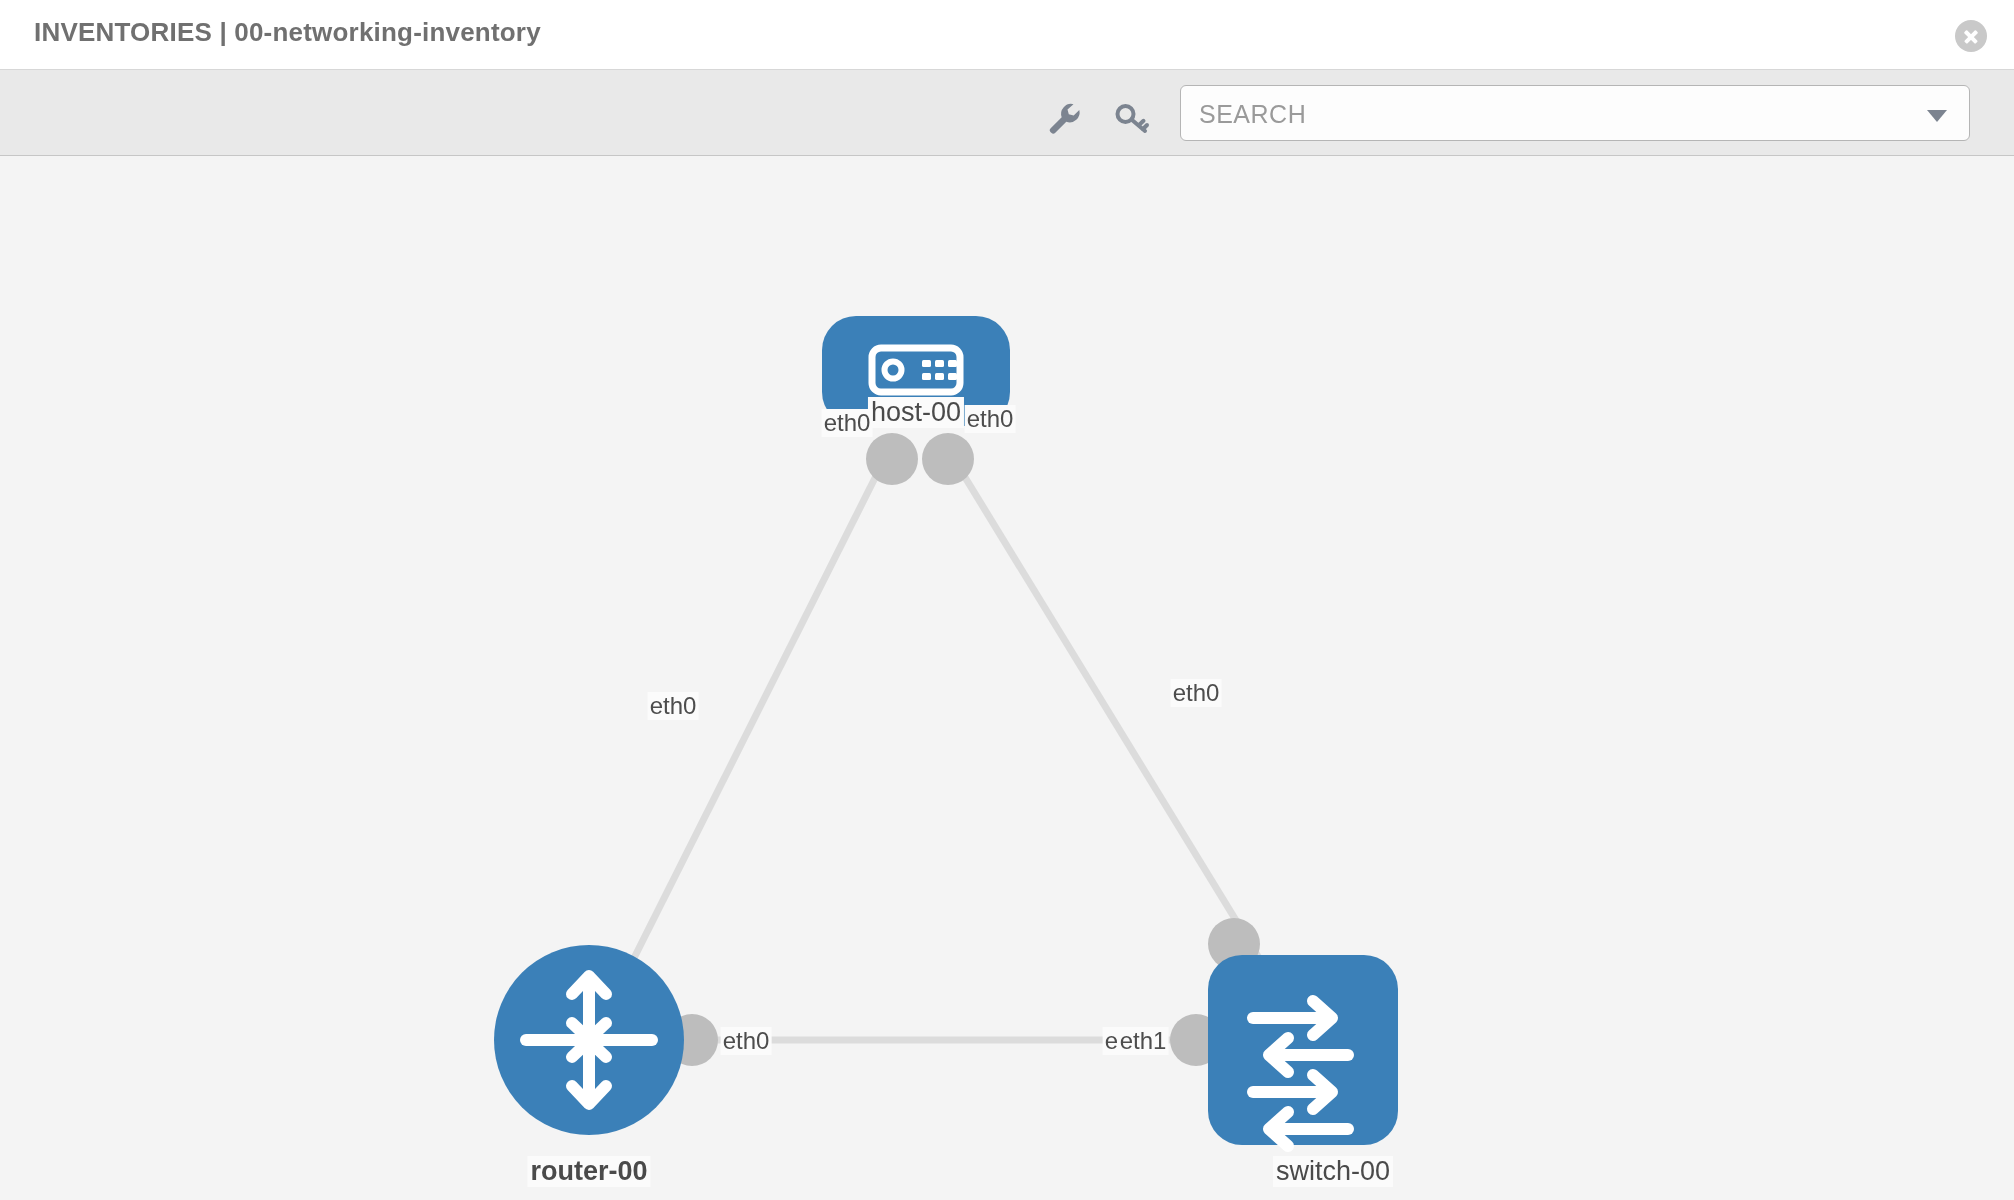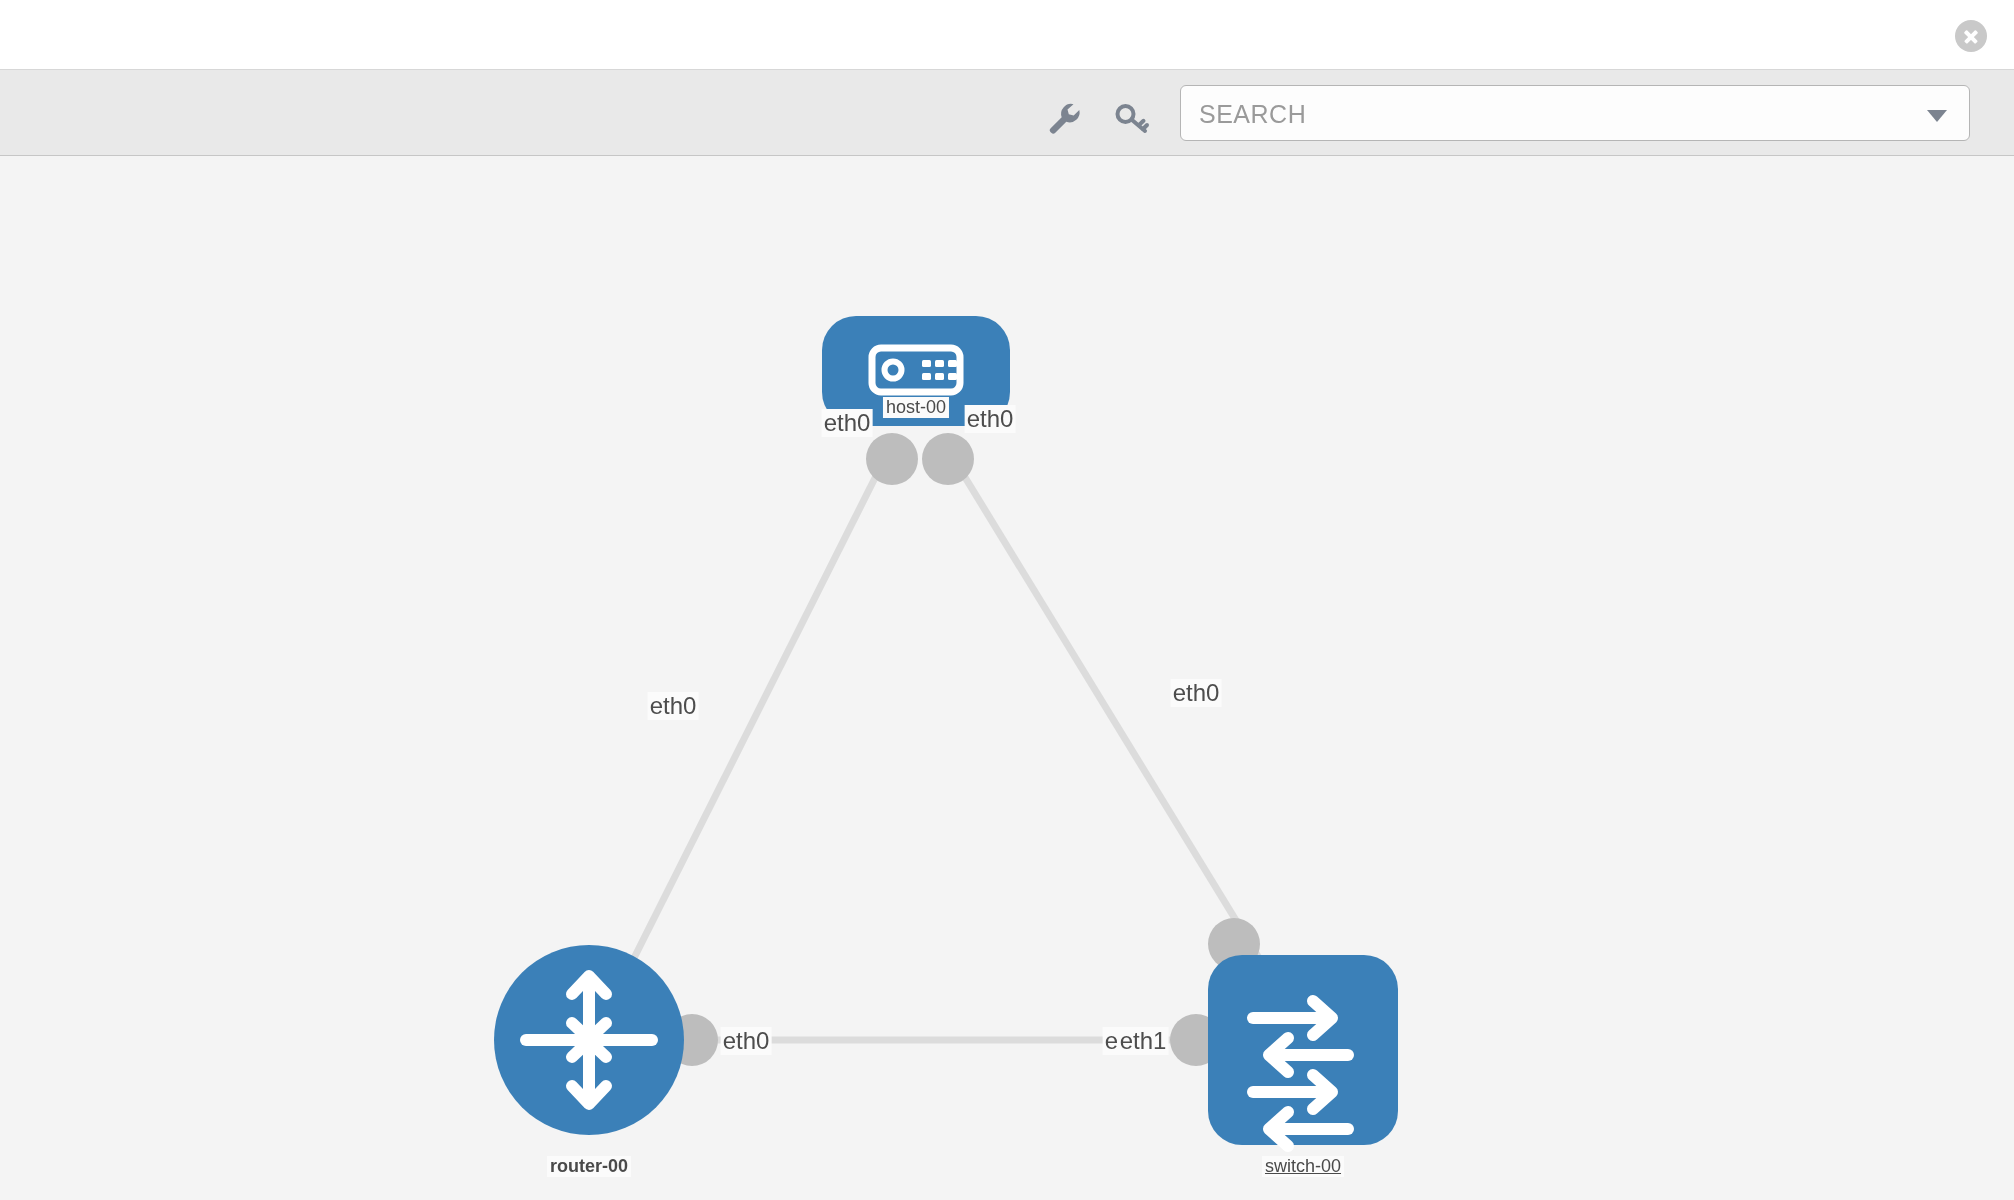--- a/index.html
+++ b/index.html
@@ -142,39 +142,40 @@
     position: absolute;
     top: 0; left: 0;
     width: 2014px;
     height: 1044px;
   }
 
   .node-label {
     position: absolute;
     background: #fbfbfb;
     color: #4a4a4a;
-    font-size: 18px;
+    font-size: 27px;
     padding: 0 3px;
     white-space: nowrap;
     transform: translateX(-50%);
   }
   .iface-label {
     position: absolute;
     background: #fbfbfb;
     color: #4d4d4d;
     font-size: 24px;
     padding: 0 2px;
     white-space: nowrap;
     transform: translateX(-50%);
   }
 </style>
 </head>
 <body>
 
 <div class="header">
+  <div class="header-title">INVENTORIES | 00-networking-inventory</div>
   <div class="close-btn"></div>
 </div>
 
 <div class="toolbar">
 
 
   <div class="tool-icon wrench">
     <svg viewBox="0 0 40 40" width="40" height="40" aria-hidden="true">
       <path d="M29.5 6.2a10 10 0 0 0-11.8 13l-11 11a2.8 2.8 0 0 0 0 4l0.6 0.6a2.8 2.8 0 0 0 4 0l11-11a10 10 0 0 0 13-11.8l-5.6 5.6-4.9-1.3-1.3-4.9z" fill="#7c8490"></path>
     </svg>
@@ -261,21 +262,21 @@
         <polyline points="1313,919 1332,936 1313,953"></polyline>
 
         <line x1="1348" y1="973" x2="1271" y2="973"></line>
         <polyline points="1288,956 1269,973 1288,990"></polyline>
       </g>
     </g>
   </svg>
 
   <div class="node-label" style="left:916px; top:241px;">host-00</div>
   <div class="node-label" style="left:589px; top:1000px;font-weight:bold;">router-00</div>
-  <div class="node-label" style="left:1303px; top:1000px;text-decoration:underline;">switch-00</div>
+  <div class="node-label" style="left:1333px; top:1000px;">switch-00</div>
 
   <div class="iface-label" style="left:847px; top:253px;">eth0</div>
   <div class="iface-label" style="left:990px; top:249px;">eth0</div>
   <div class="iface-label" style="left:673px; top:536px;">eth0</div>
   <div class="iface-label" style="left:1196px; top:523px;">eth0</div>
   <div class="iface-label" style="left:746px; top:871px;">eth0</div>
   <div class="iface-label" style="left:1128px; top:871px;">eth0</div>
   <div class="iface-label" style="left:1143px; top:871px;">eth1</div>
 
 </div>

